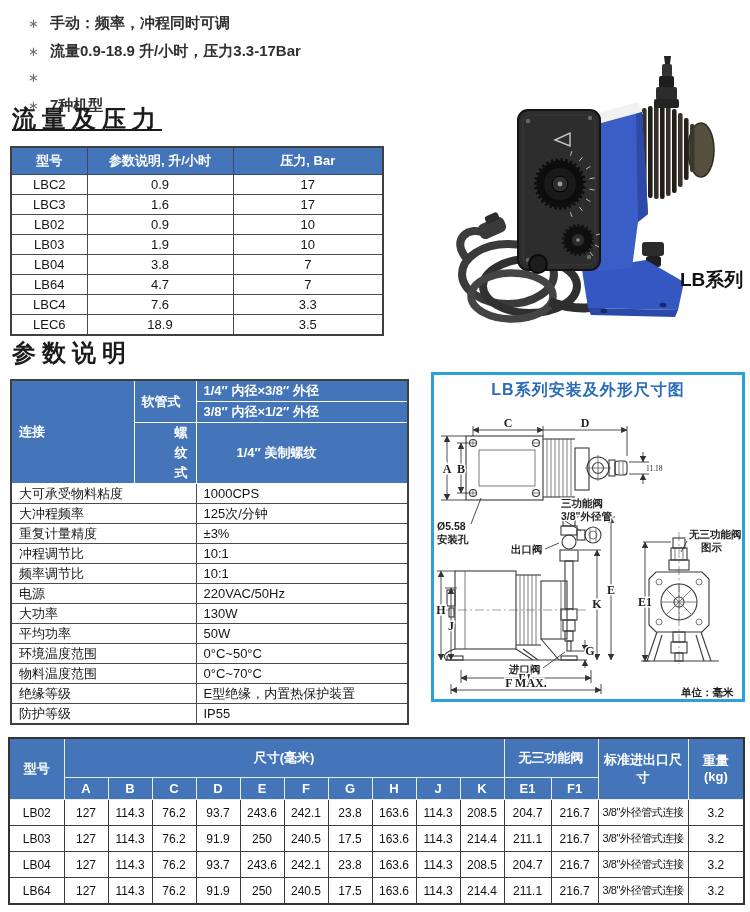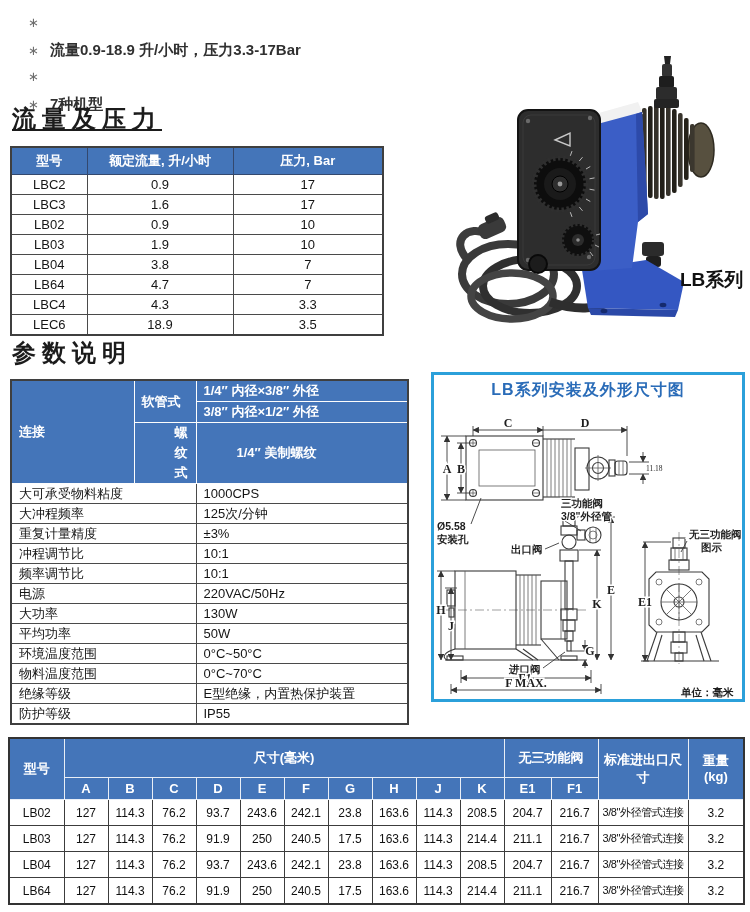--- a/index.html
+++ b/index.html
@@ -71,20 +71,21 @@
            paint-order:stroke;stroke:#fff;stroke-width:2.5px;}
 </style>
 </head>
 <body>
 
 <div class="page">
 
   <ul class="features">
     <li>
       <span class="bullet">∗</span>
+      <span>手动：频率，冲程同时可调</span>
       </li>
     <li>
       <span class="bullet">∗</span>
       <span>流量0.9-18.9 升/小时，压力3.3-17Bar</span>
       </li>
     <li>
       <span class="bullet">∗</span>
       </li>
     <li>
       <span class="bullet">∗</span>
@@ -96,21 +97,21 @@
 
   <table class="flow-table">
     <colgroup>
         <col style="width:76px">
         <col style="width:146px">
         <col style="width:150px">
       </colgroup>
     <thead>
       <tr>
         <th>型号</th>
-        <th>额定流量, 升/小时</th>
+        <th>参数说明, 升/小时</th>
         <th>压力, Bar</th>
       </tr>
     </thead>
     <tbody>
         <tr>
           <td>LBC2</td>
           <td>0.9</td>
           <td>17</td>
         </tr>
         <tr>
@@ -133,21 +134,21 @@
           <td>3.8</td>
           <td>7</td>
         </tr>
         <tr>
           <td>LB64</td>
           <td>4.7</td>
           <td>7</td>
         </tr>
         <tr>
           <td>LBC4</td>
-          <td>4.3</td>
+          <td>7.6</td>
           <td>3.3</td>
         </tr>
         <tr>
           <td>LEC6</td>
           <td>18.9</td>
           <td>3.5</td>
         </tr>
       </tbody>
   </table>
 

